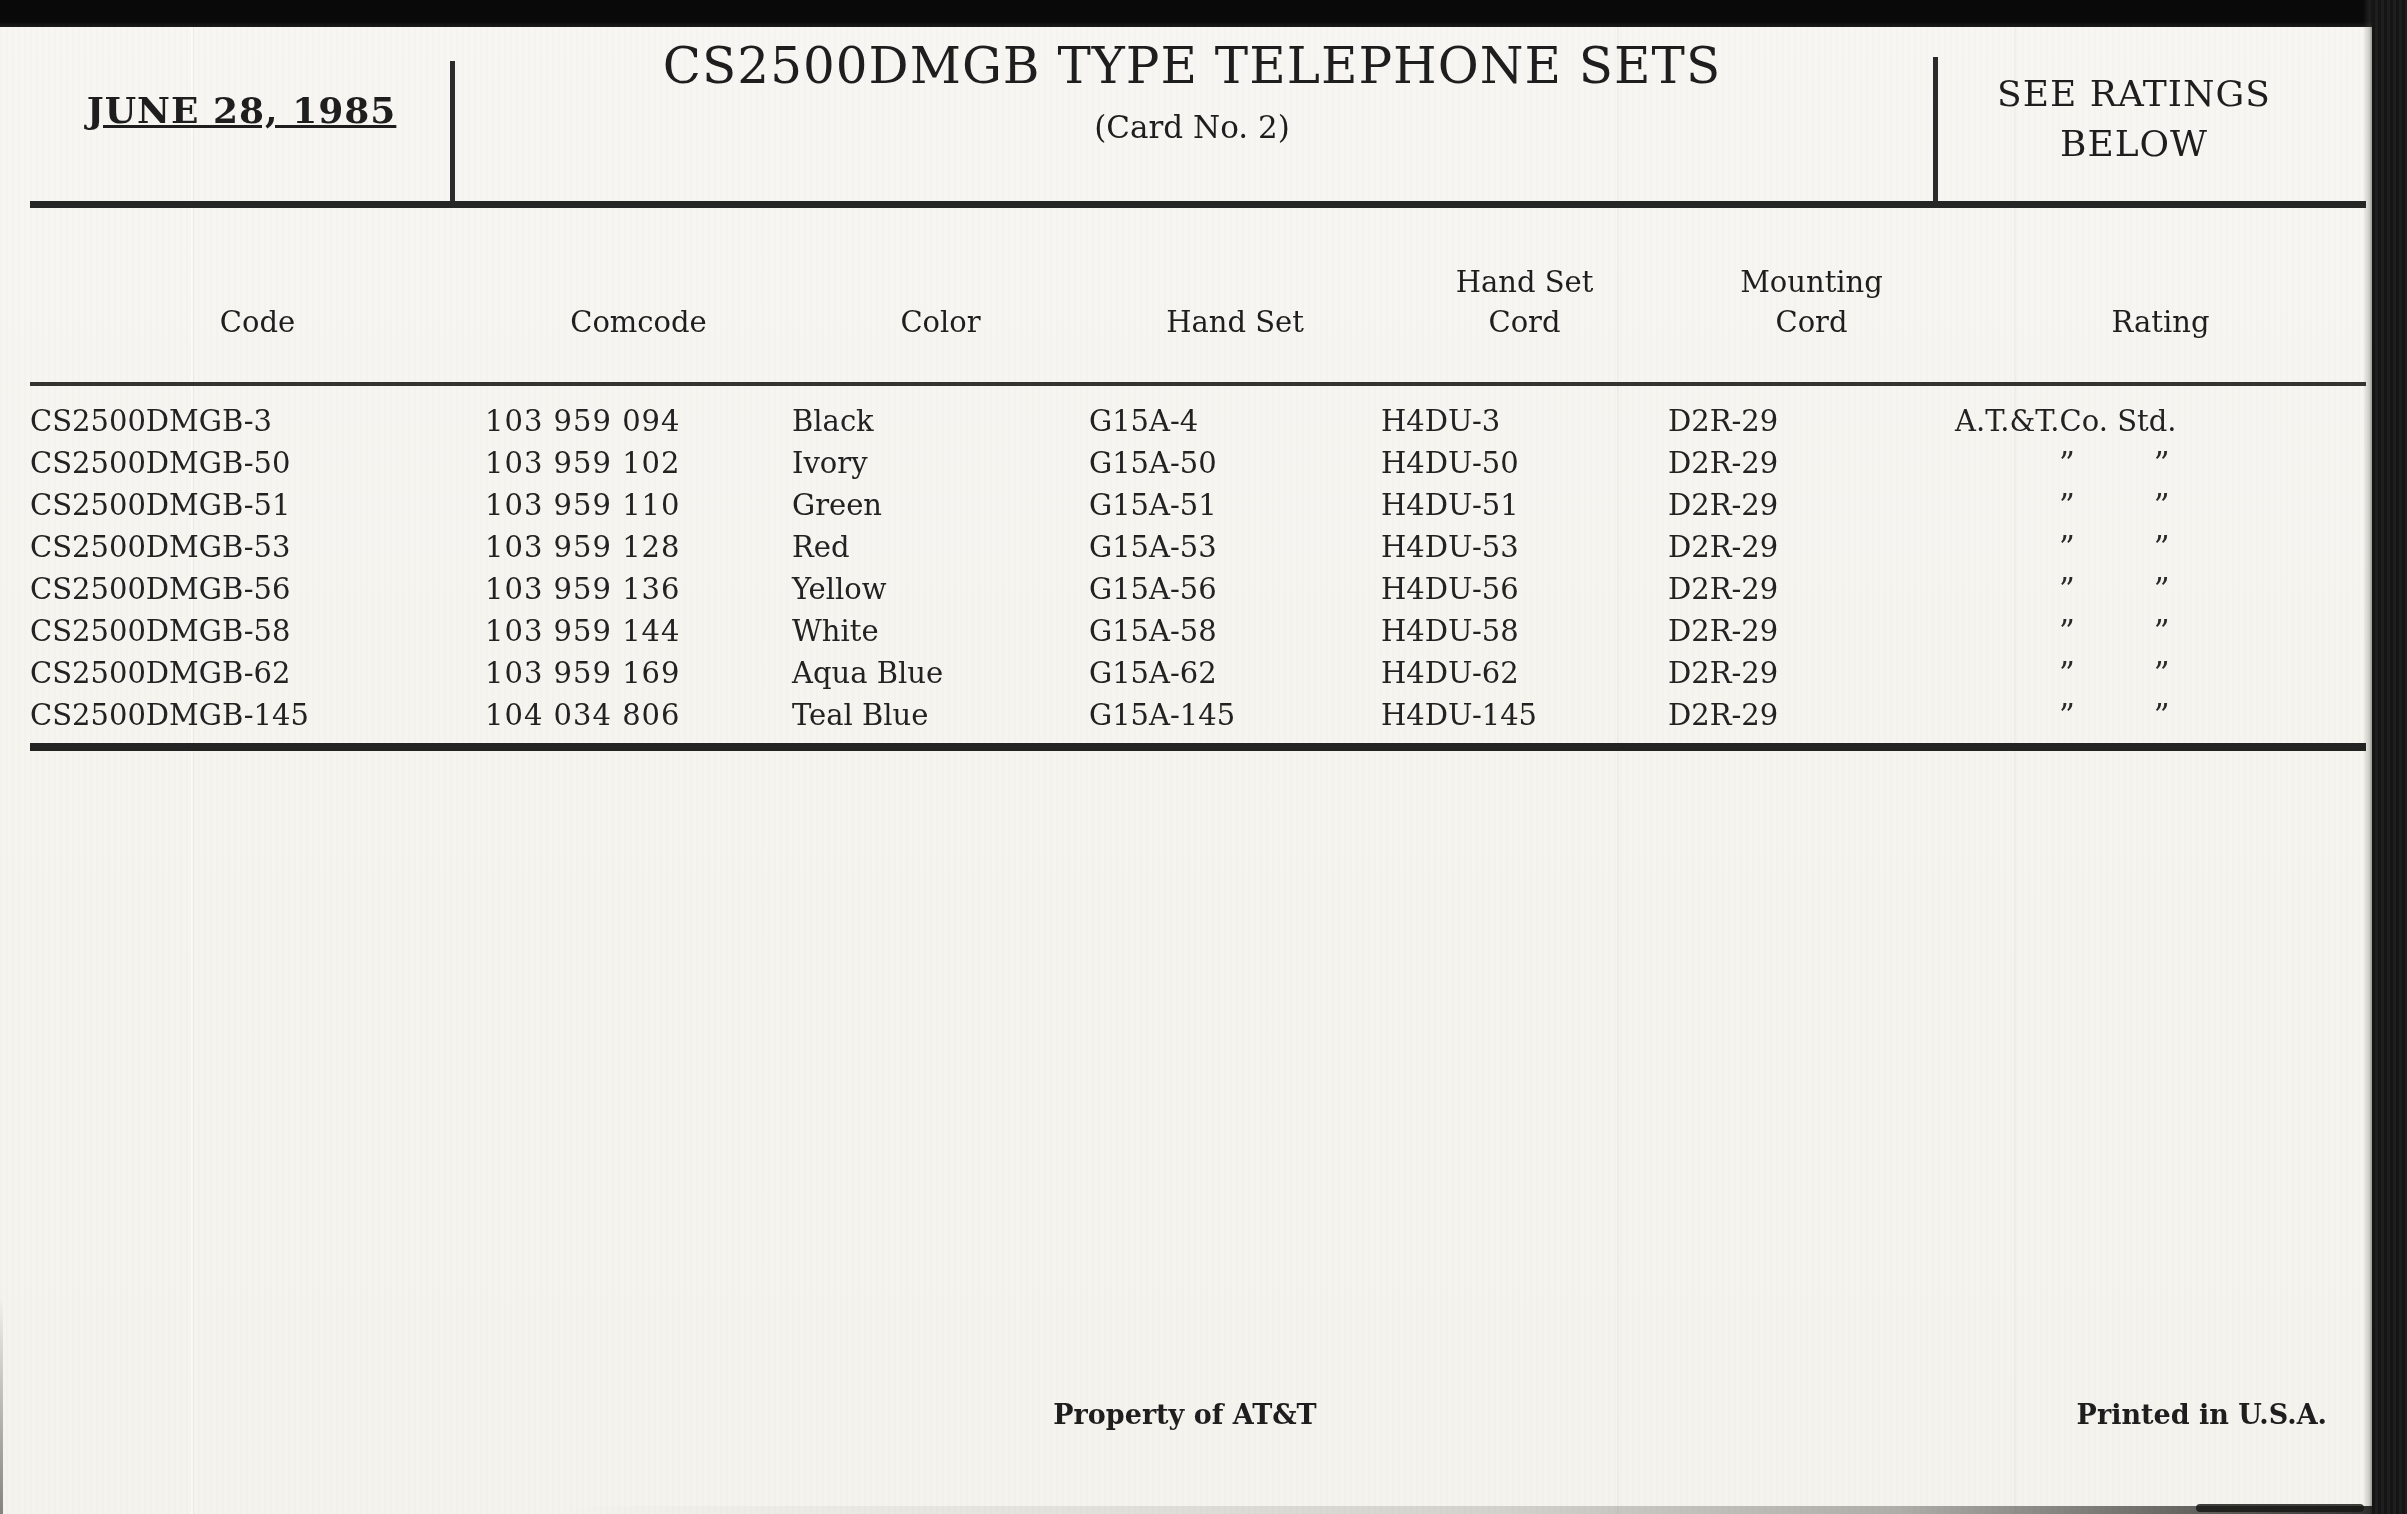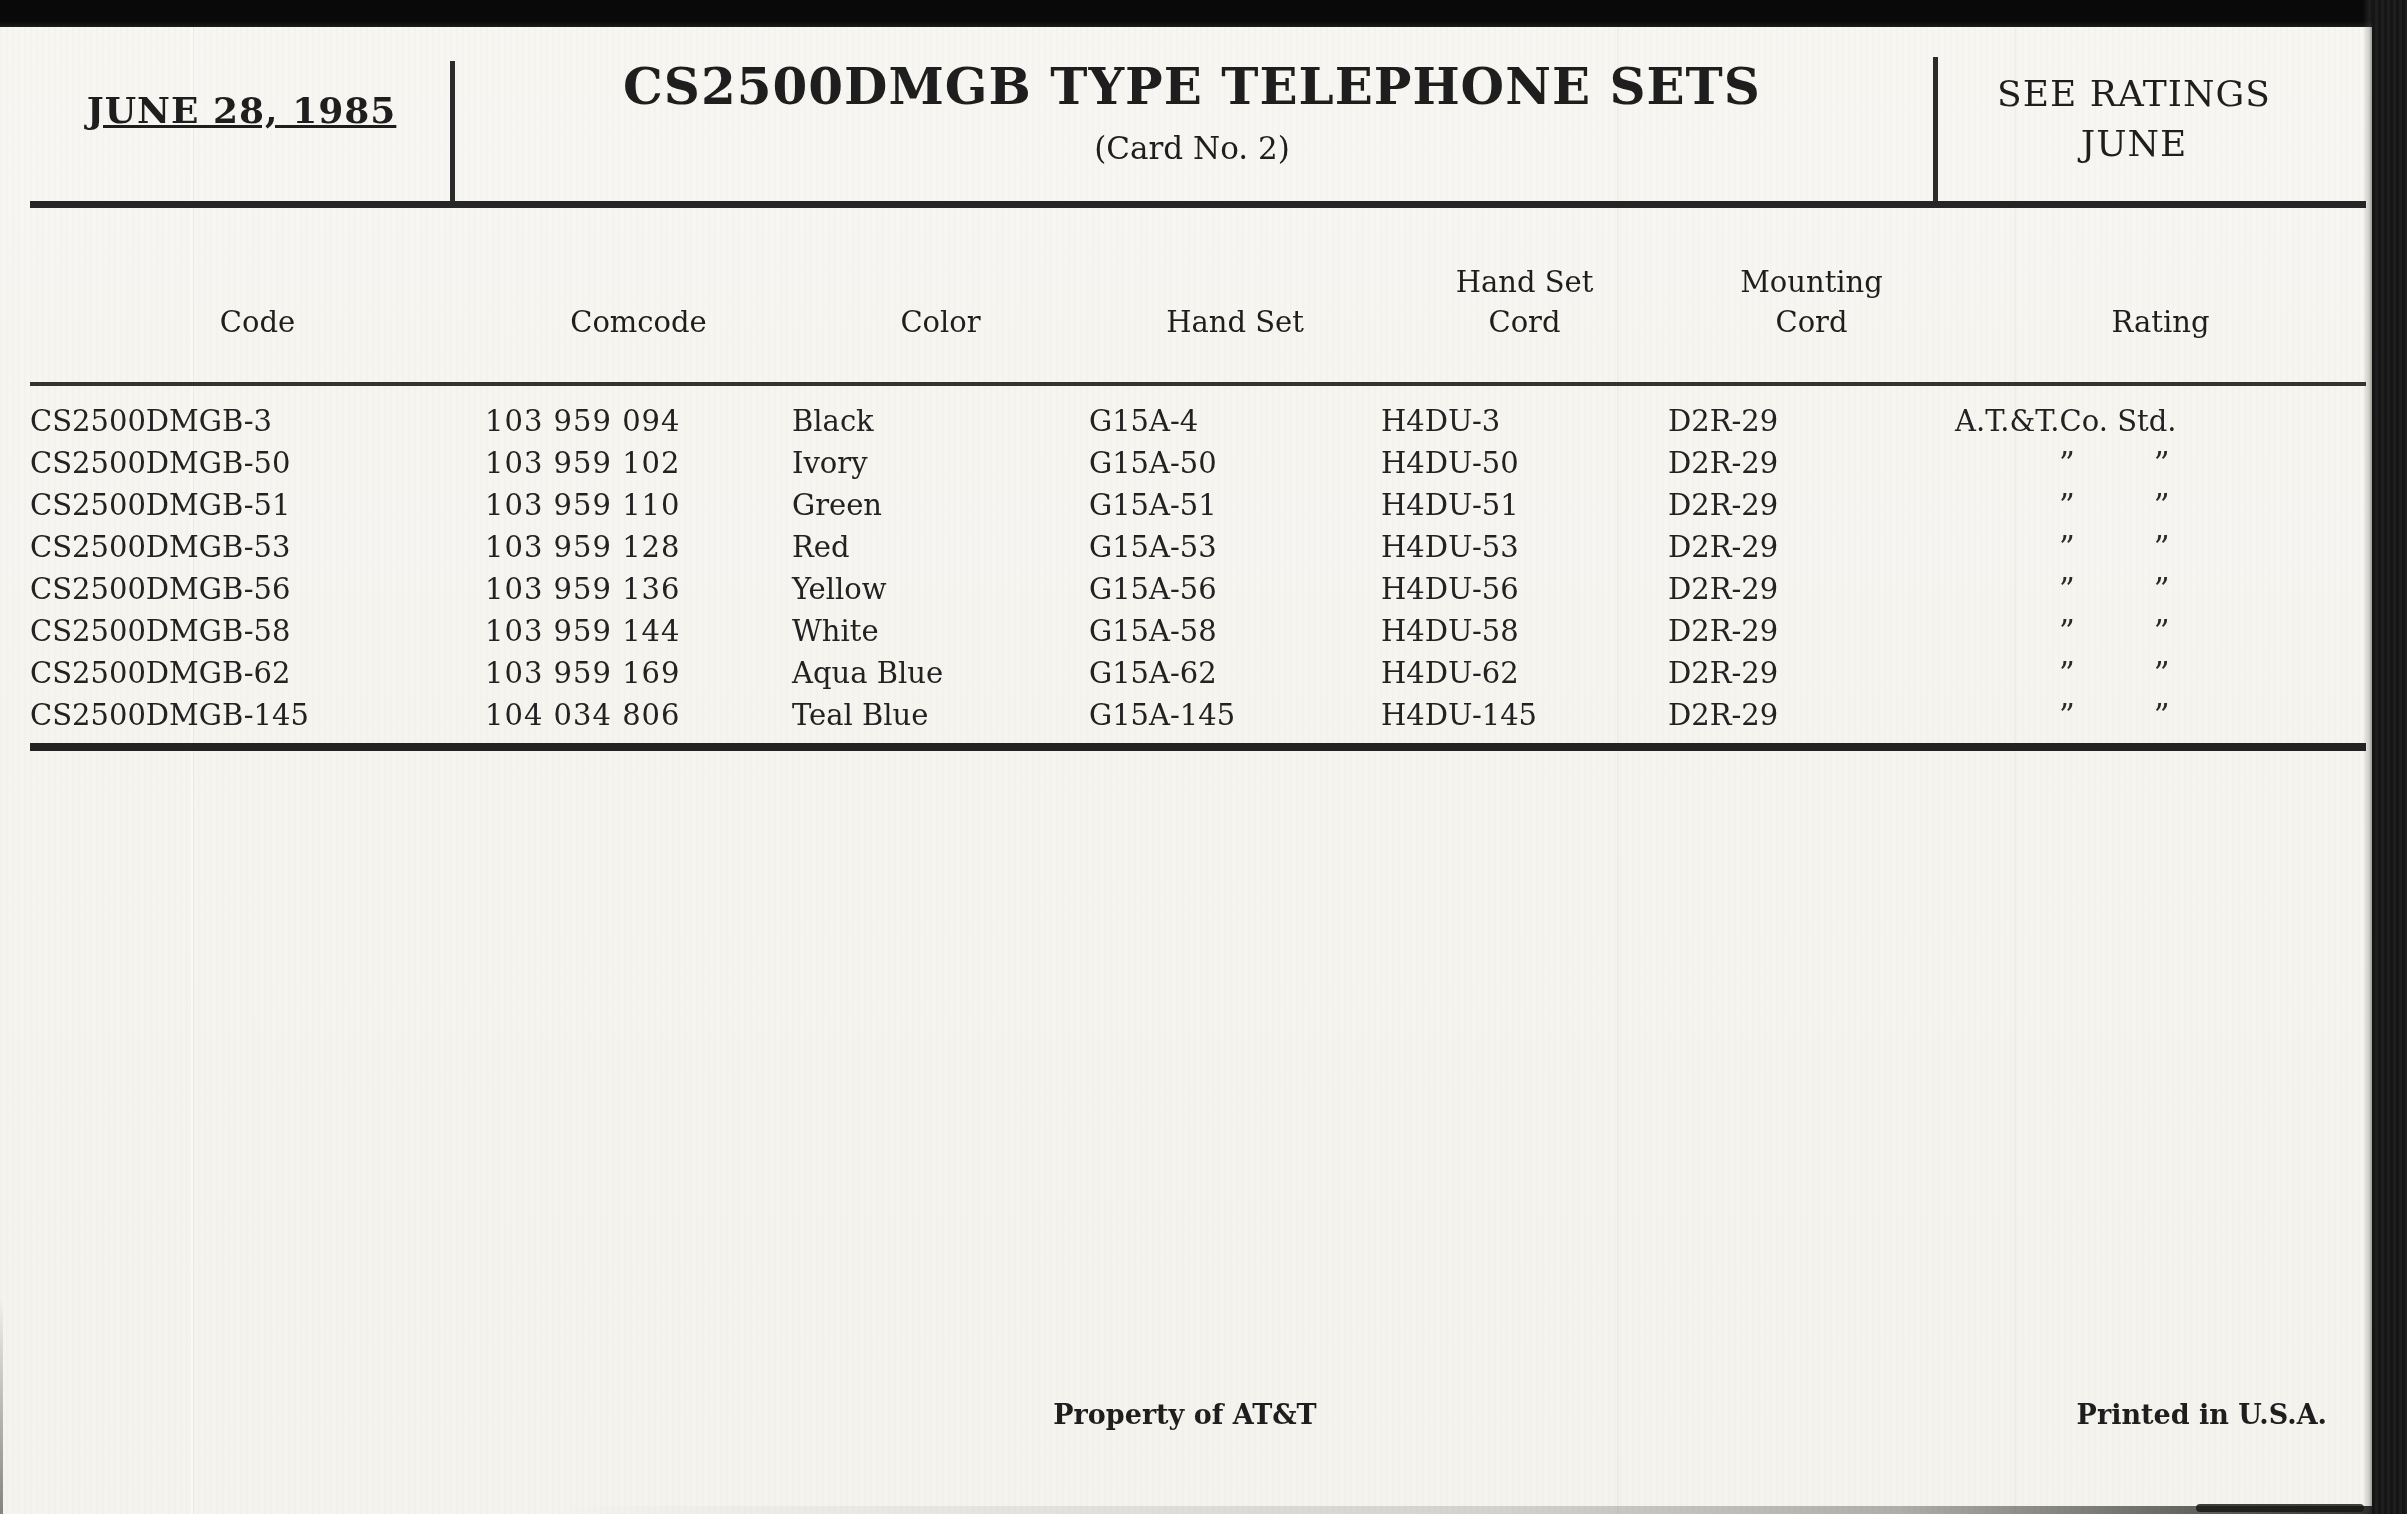--- a/index.html
+++ b/index.html
@@ -58,22 +58,22 @@
     white-space: nowrap;
     text-decoration: underline;
   }
   .vline { position: absolute; width: 5px; background: #2b2b2b; }
   .vline-left  { left: 450px; top: 61px; height: 145px; }
   .vline-right { left: 1933px; top: 57px; height: 149px; }
   .hdr-title-block {
     position: absolute; left: 452px; top: 0; width: 1480px; text-align: center;
   }
   .hdr-title {
-    margin: 0; padding-top: 57px;
-    font-size: 50px; font-weight: bold; letter-spacing: 1px; white-space: nowrap;
+    margin: 0; padding-top: 37px;
+    font-size: 50px; font-weight: normal; letter-spacing: 1px; white-space: nowrap;
   }
   .hdr-subtitle {
     margin-top: 14px; font-size: 31px; white-space: nowrap;
   }
   .hdr-ratings {
     position: absolute; left: 1926px; top: 69px; width: 416px;
     text-align: center; font-size: 36px; font-weight: normal;
     line-height: 50px; letter-spacing: 1px;
   }
   .rule-top {
@@ -138,21 +138,21 @@
 
   <div class="hdr-date">JUNE 28, 1985</div>
   <div class="vline vline-left"></div>
   <div class="hdr-title-block">
     <h1 class="hdr-title">CS2500DMGB TYPE TELEPHONE SETS</h1>
     <div class="hdr-subtitle">(Card No. 2)</div>
   </div>
   <div class="vline vline-right"></div>
   <div class="hdr-ratings">
     <div>SEE RATINGS</div>
-    <div>JUNE</div>
+    <div>BELOW</div>
   </div>
   <div class="rule-top"></div>
 
   <table class="parts">
     <colgroup>
       <col style="width:455px">
         <col style="width:307px">
         <col style="width:297px">
       <col style="width:292px">
         <col style="width:287px">

